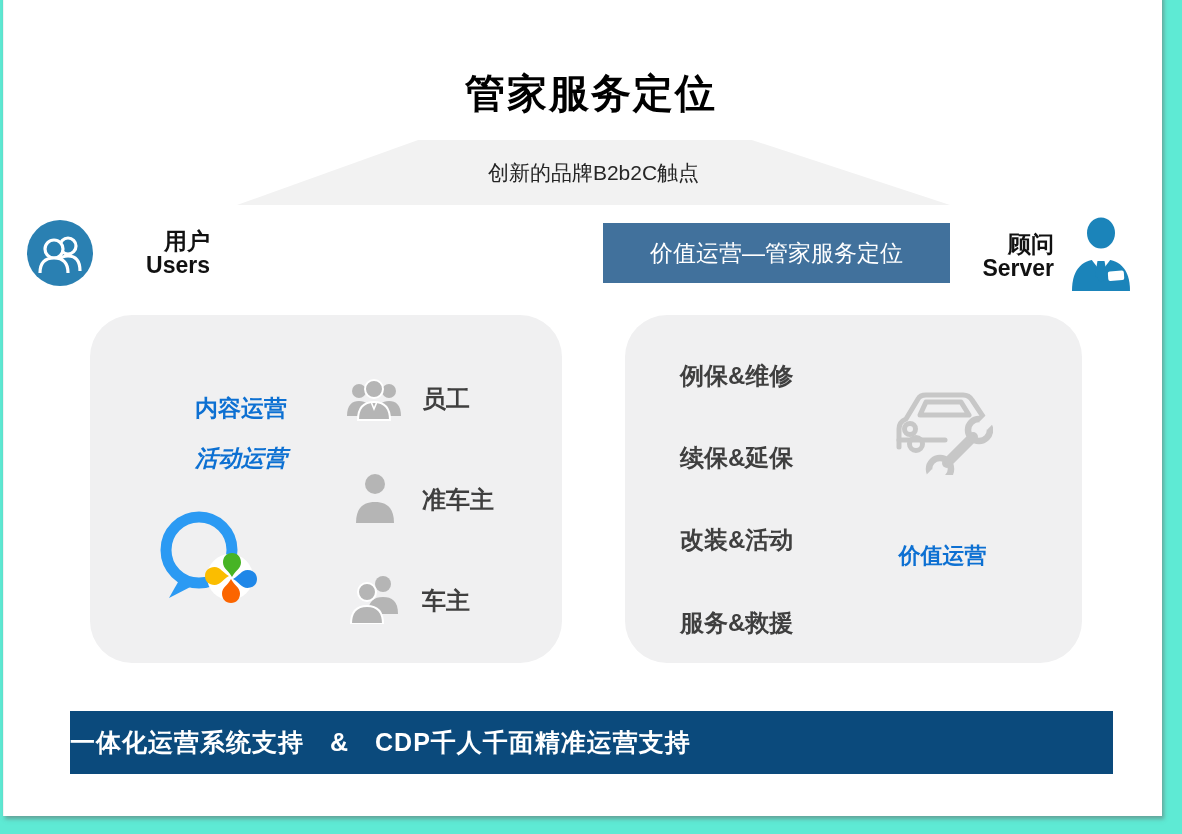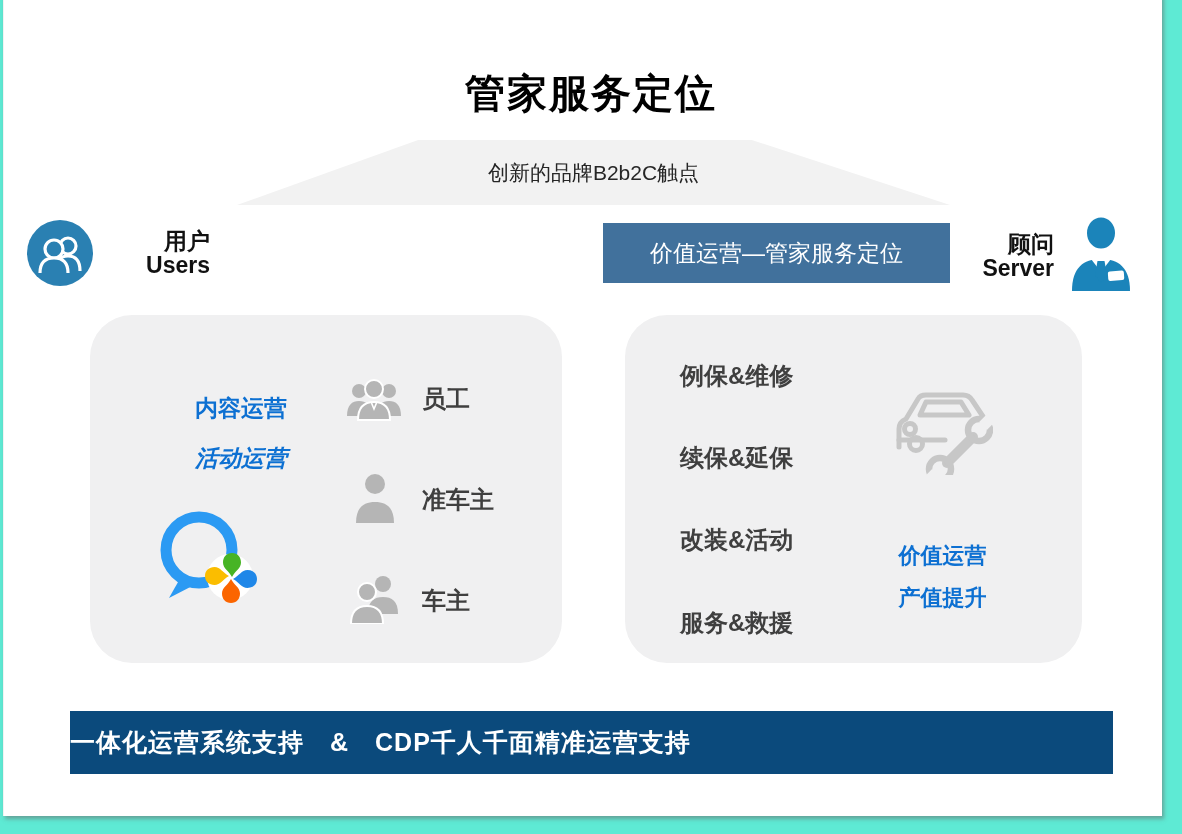--- a/index.html
+++ b/index.html
@@ -191,21 +191,20 @@
           <circle cx="47" cy="84" r="11" stroke-width="6.5"></circle>
         </g>
         <g stroke="#f0f0f1" stroke-width="11" stroke-linecap="butt">
           <path d="M90 41 L102 29"></path>
           <path d="M43 88 L31 100"></path>
         </g>
       </svg>
     </div>
     <div class="value-block">
       <div>价值运营</div>
-      <div>产值提升</div>
     </div>
 
     <div class="bottom-banner">
       <span>一体化运营系统支持　&amp;　CDP千人千面精准运营支持</span>
     </div>
 
   </div>
 </div>
 
 </body></html>

